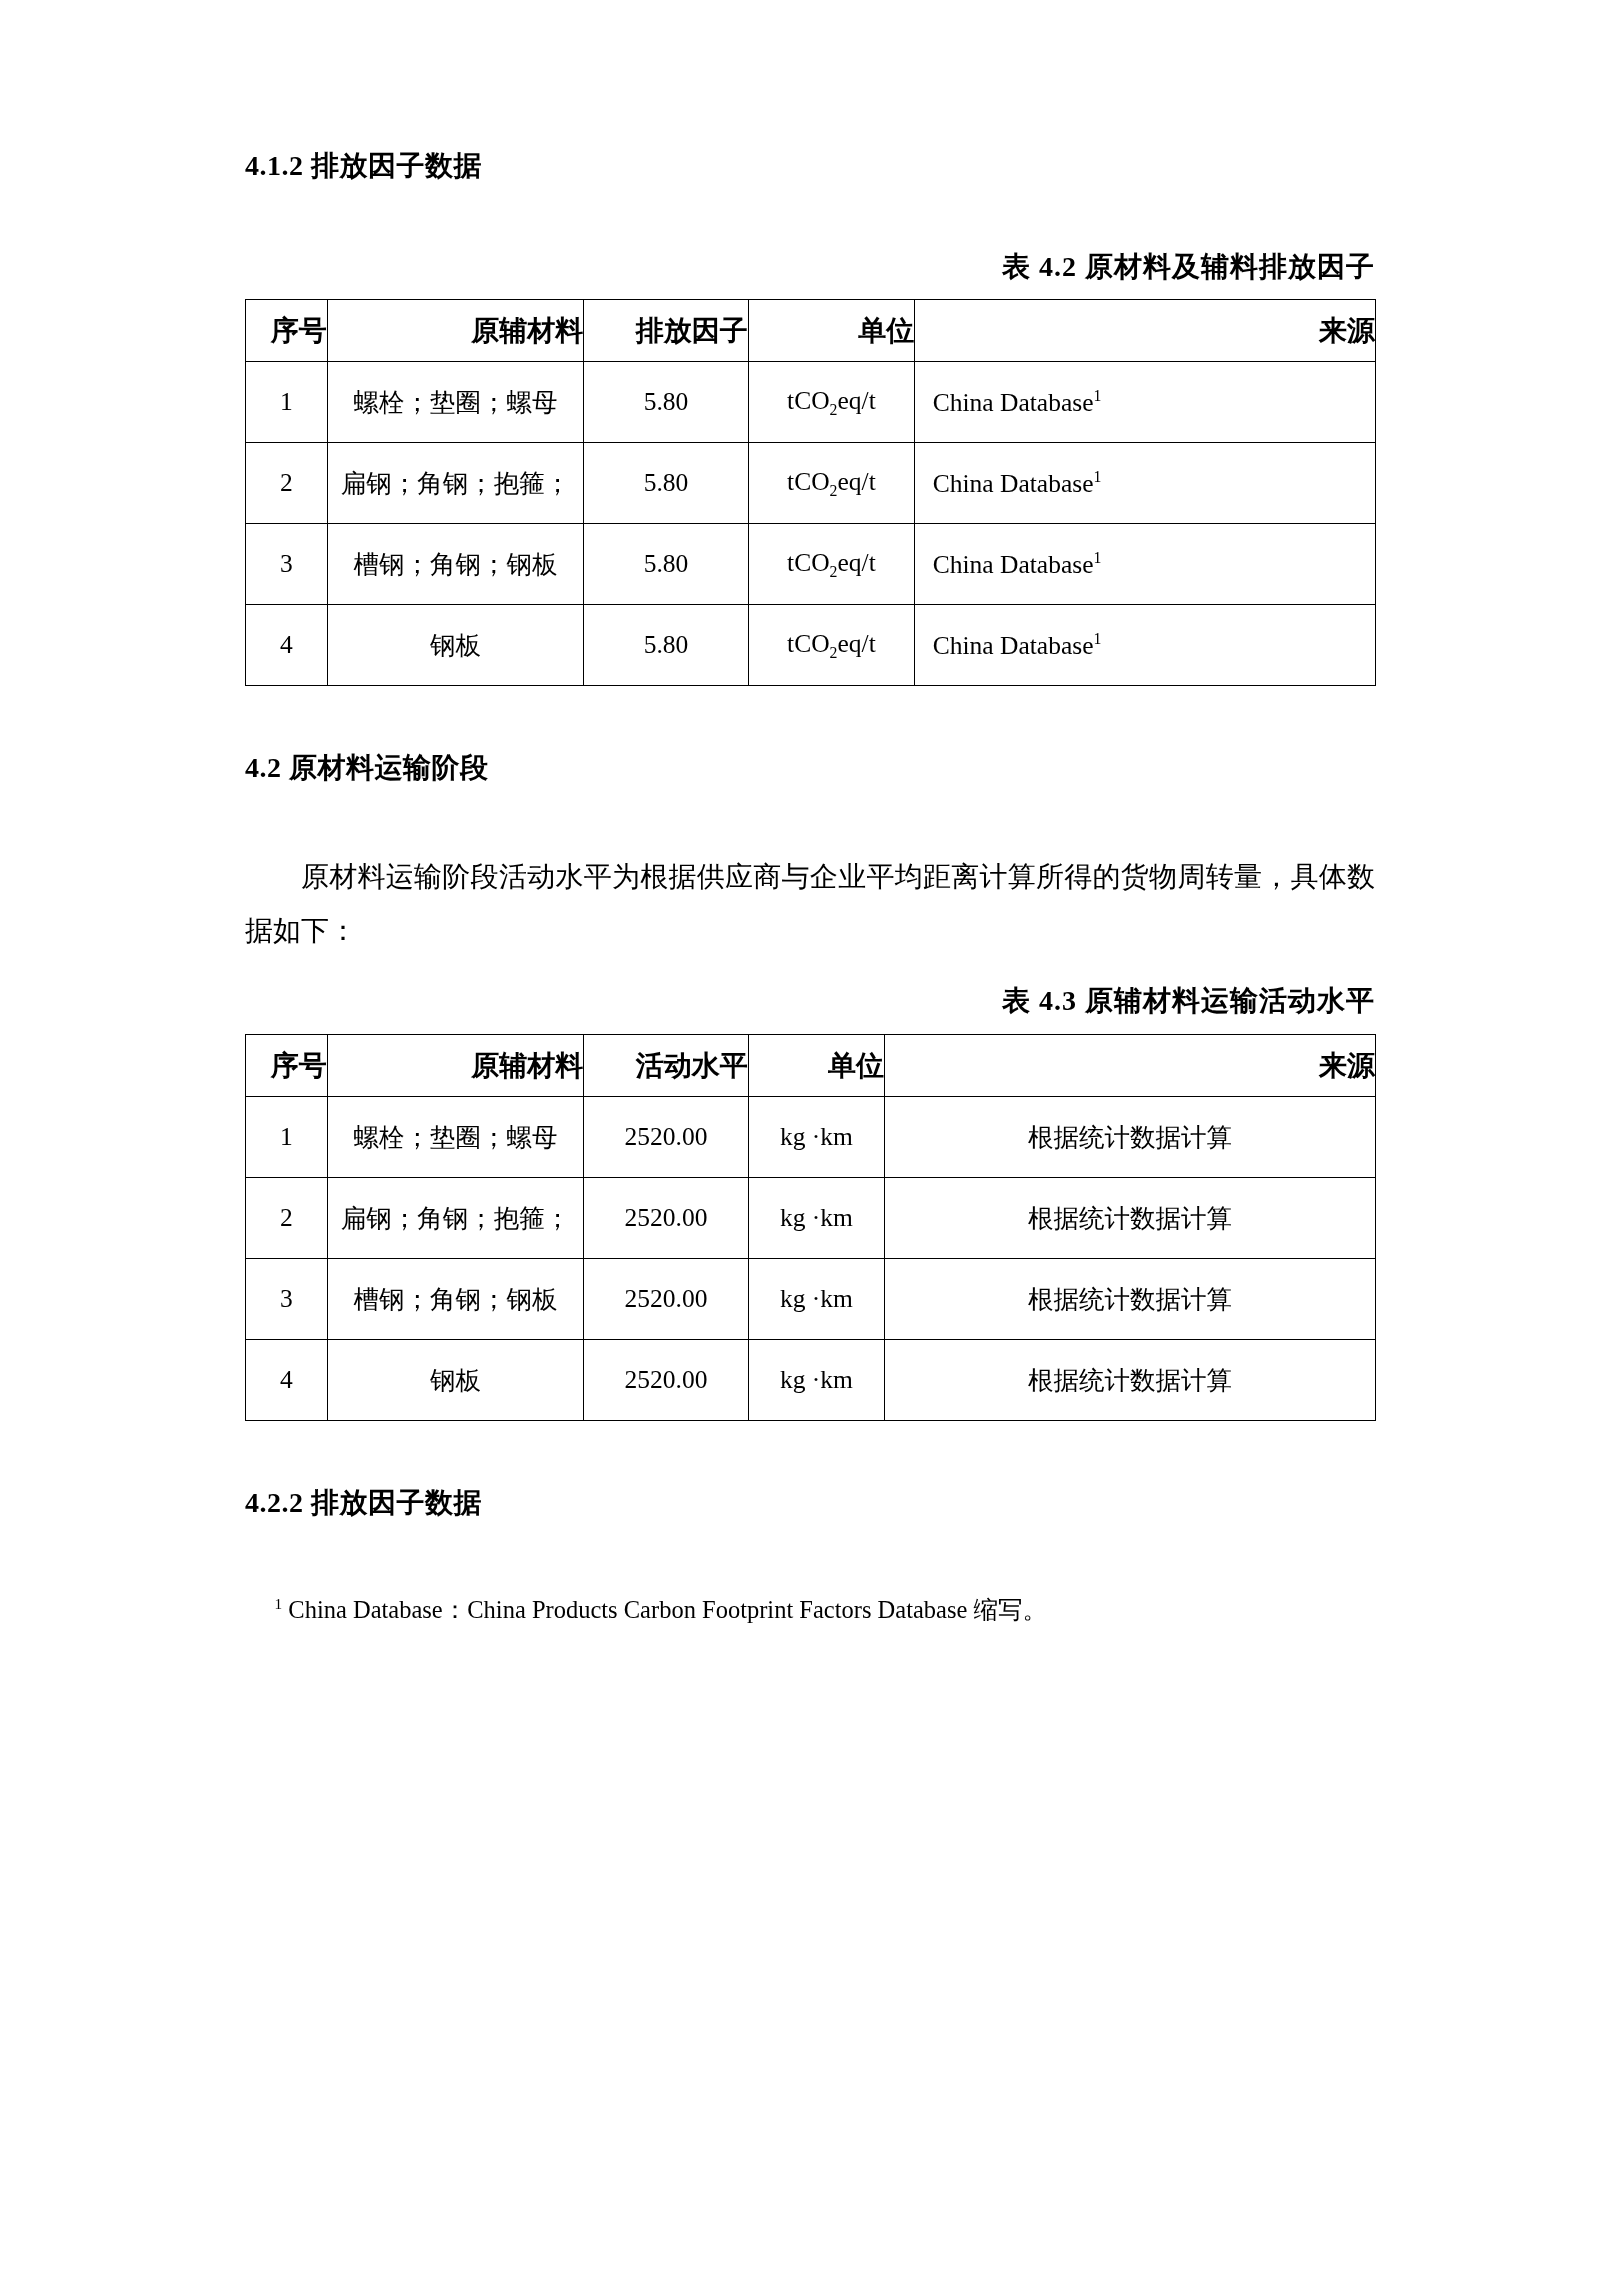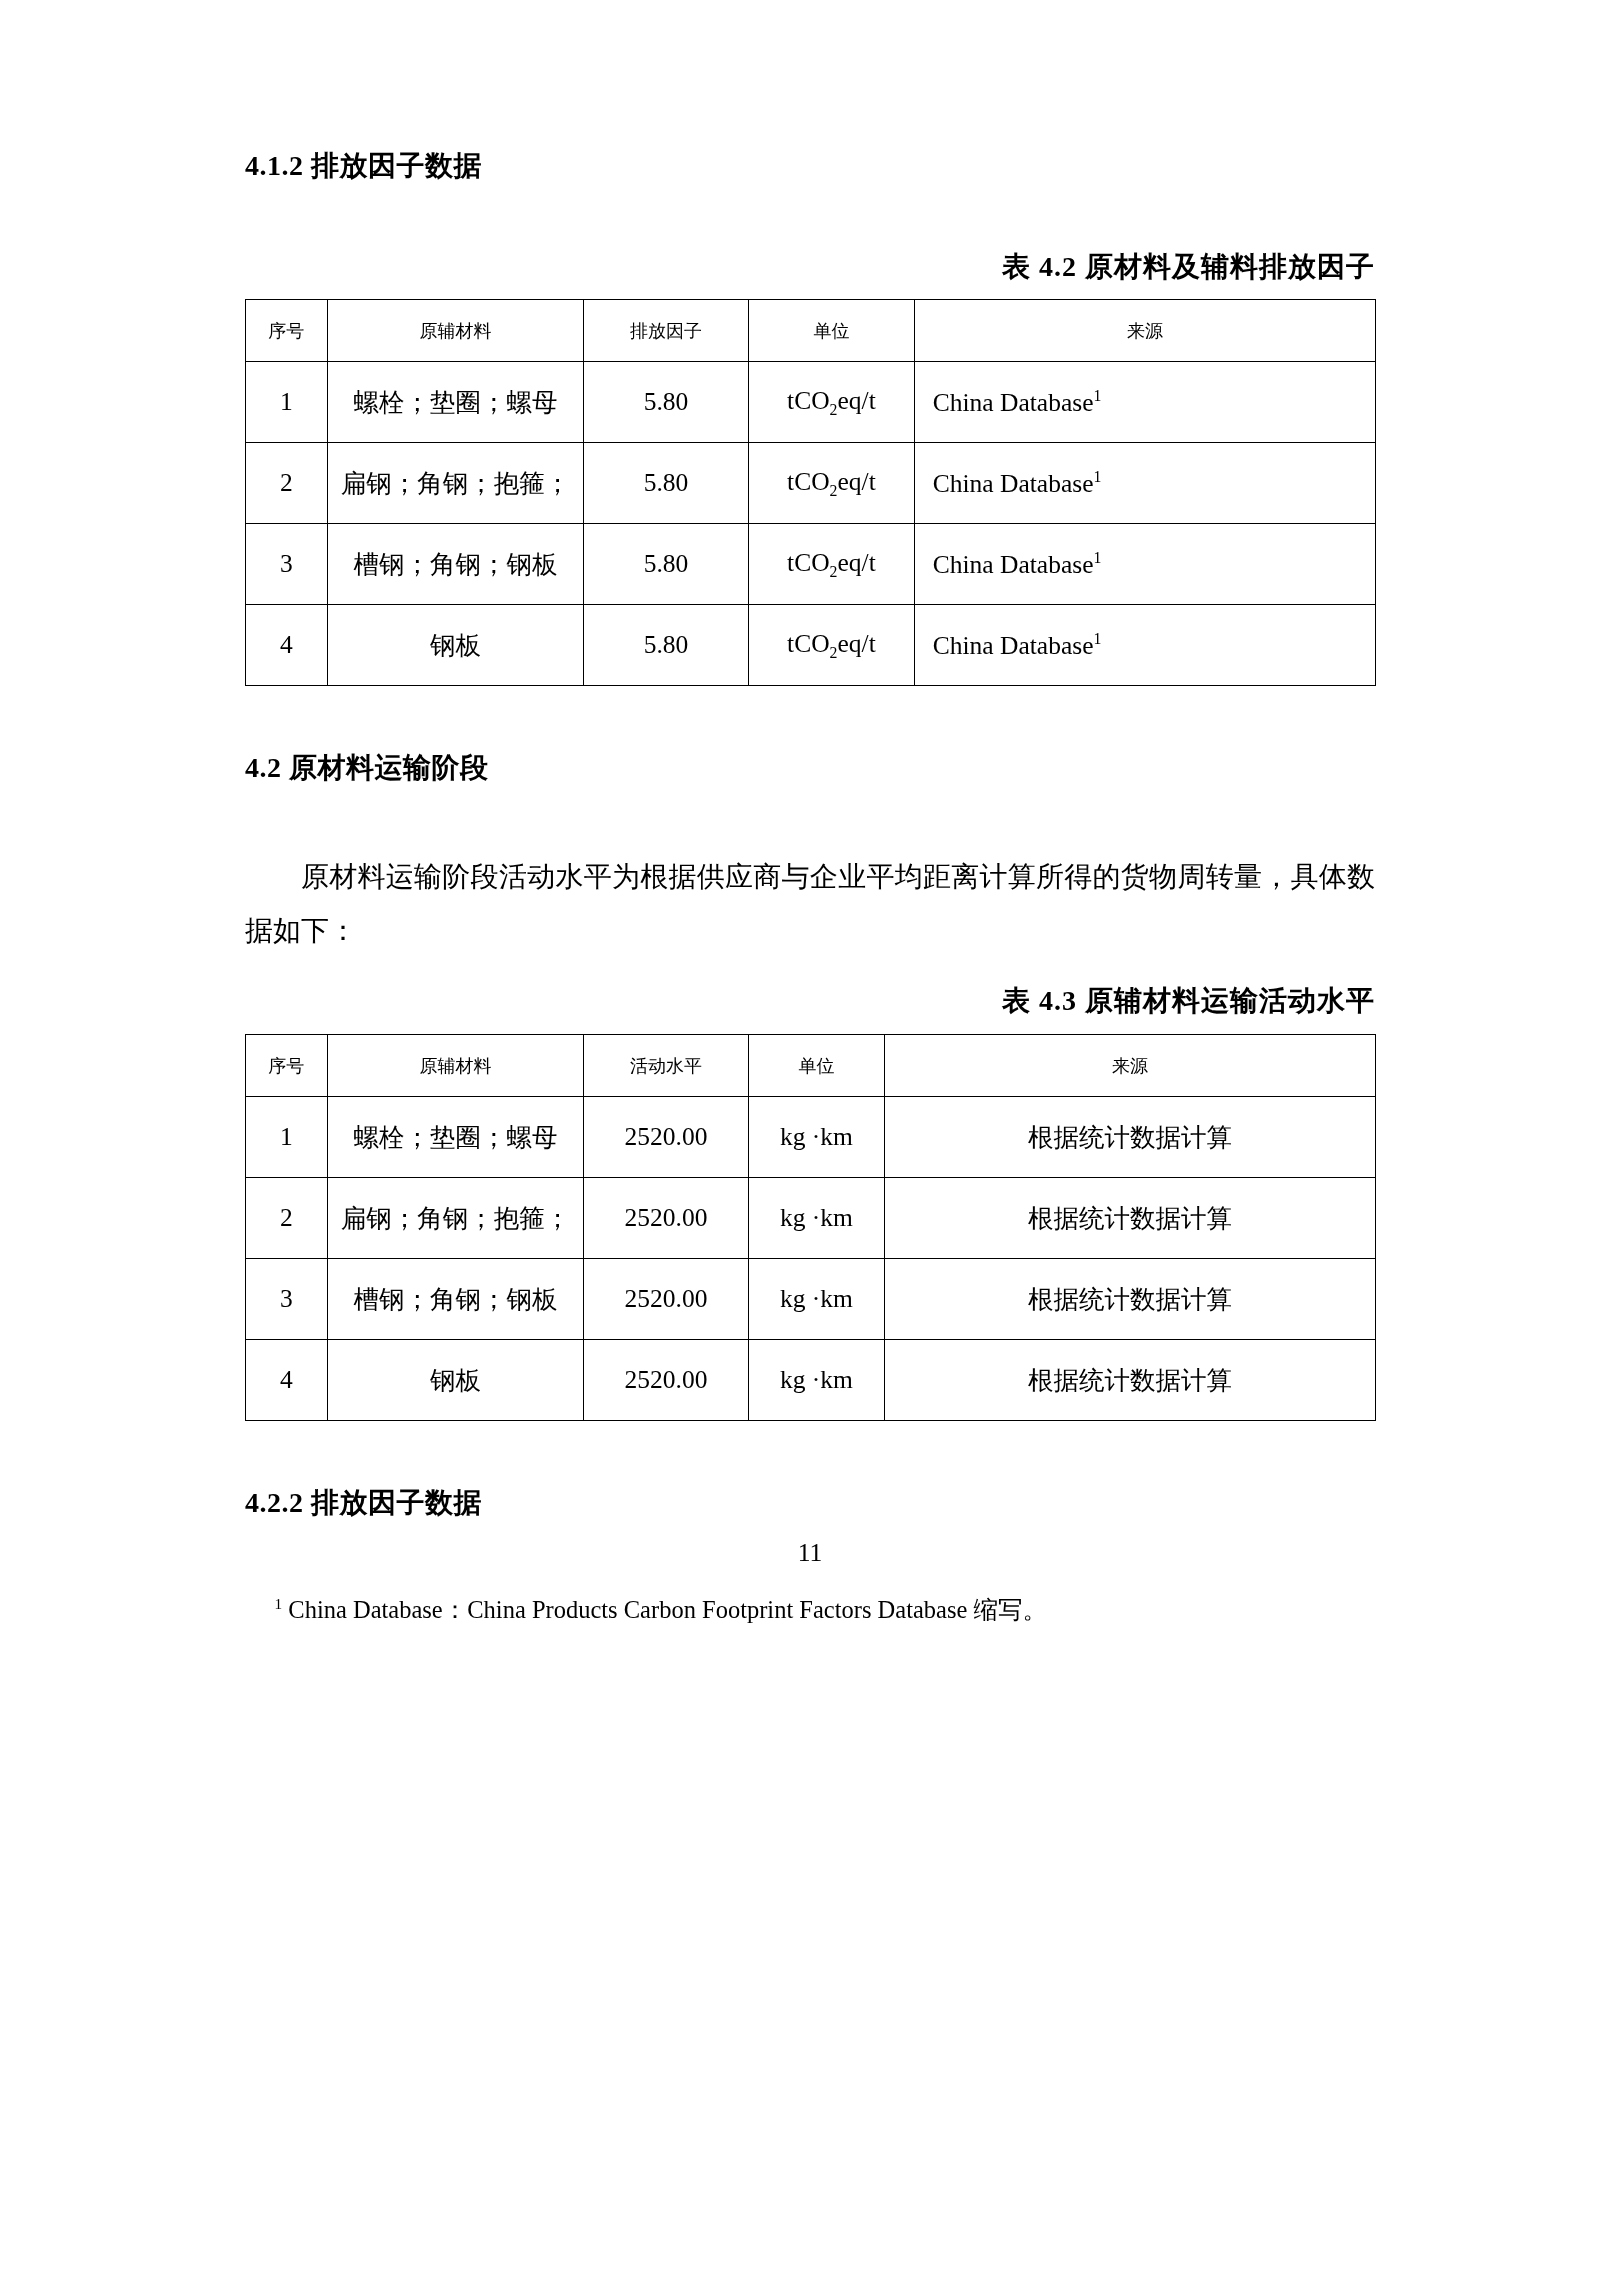--- a/index.html
+++ b/index.html
@@ -58,23 +58,24 @@
   table.doc-table td {
     border: 1.5px solid #000000;
     font-size: 25.5px;
     font-weight: normal;
     text-align: center;
     vertical-align: middle;
     padding: 0;
     height: 80px;
   }
   table.doc-table th {
-    font-weight: normal;
+    font-weight: bold;
     height: 61px;
-    font-size: 18px;
+    font-size: 28px;
+    text-align: right;
   }
   td.src-cell, th.src-col {
     text-align: center;
   }
   .t1 td.src-cell {
     text-align: left;
     padding-left: 17.6px;
     font-family: "Liberation Serif", serif;
   }
   .num-cell {
@@ -236,15 +237,14 @@
 
   <h3 class="heading heading-indent">4.2.2 排放因子数据</h3>
 
   <div class="spacer-md"></div>
 
 
   <div class="spacer-sm"></div>
 
   <p class="footnote"><sup>1</sup> China Database：China Products Carbon Footprint Factors Database 缩写。</p>
 
-  <div class="page-number">11</div>
 </div>
 
 
 </body></html>

